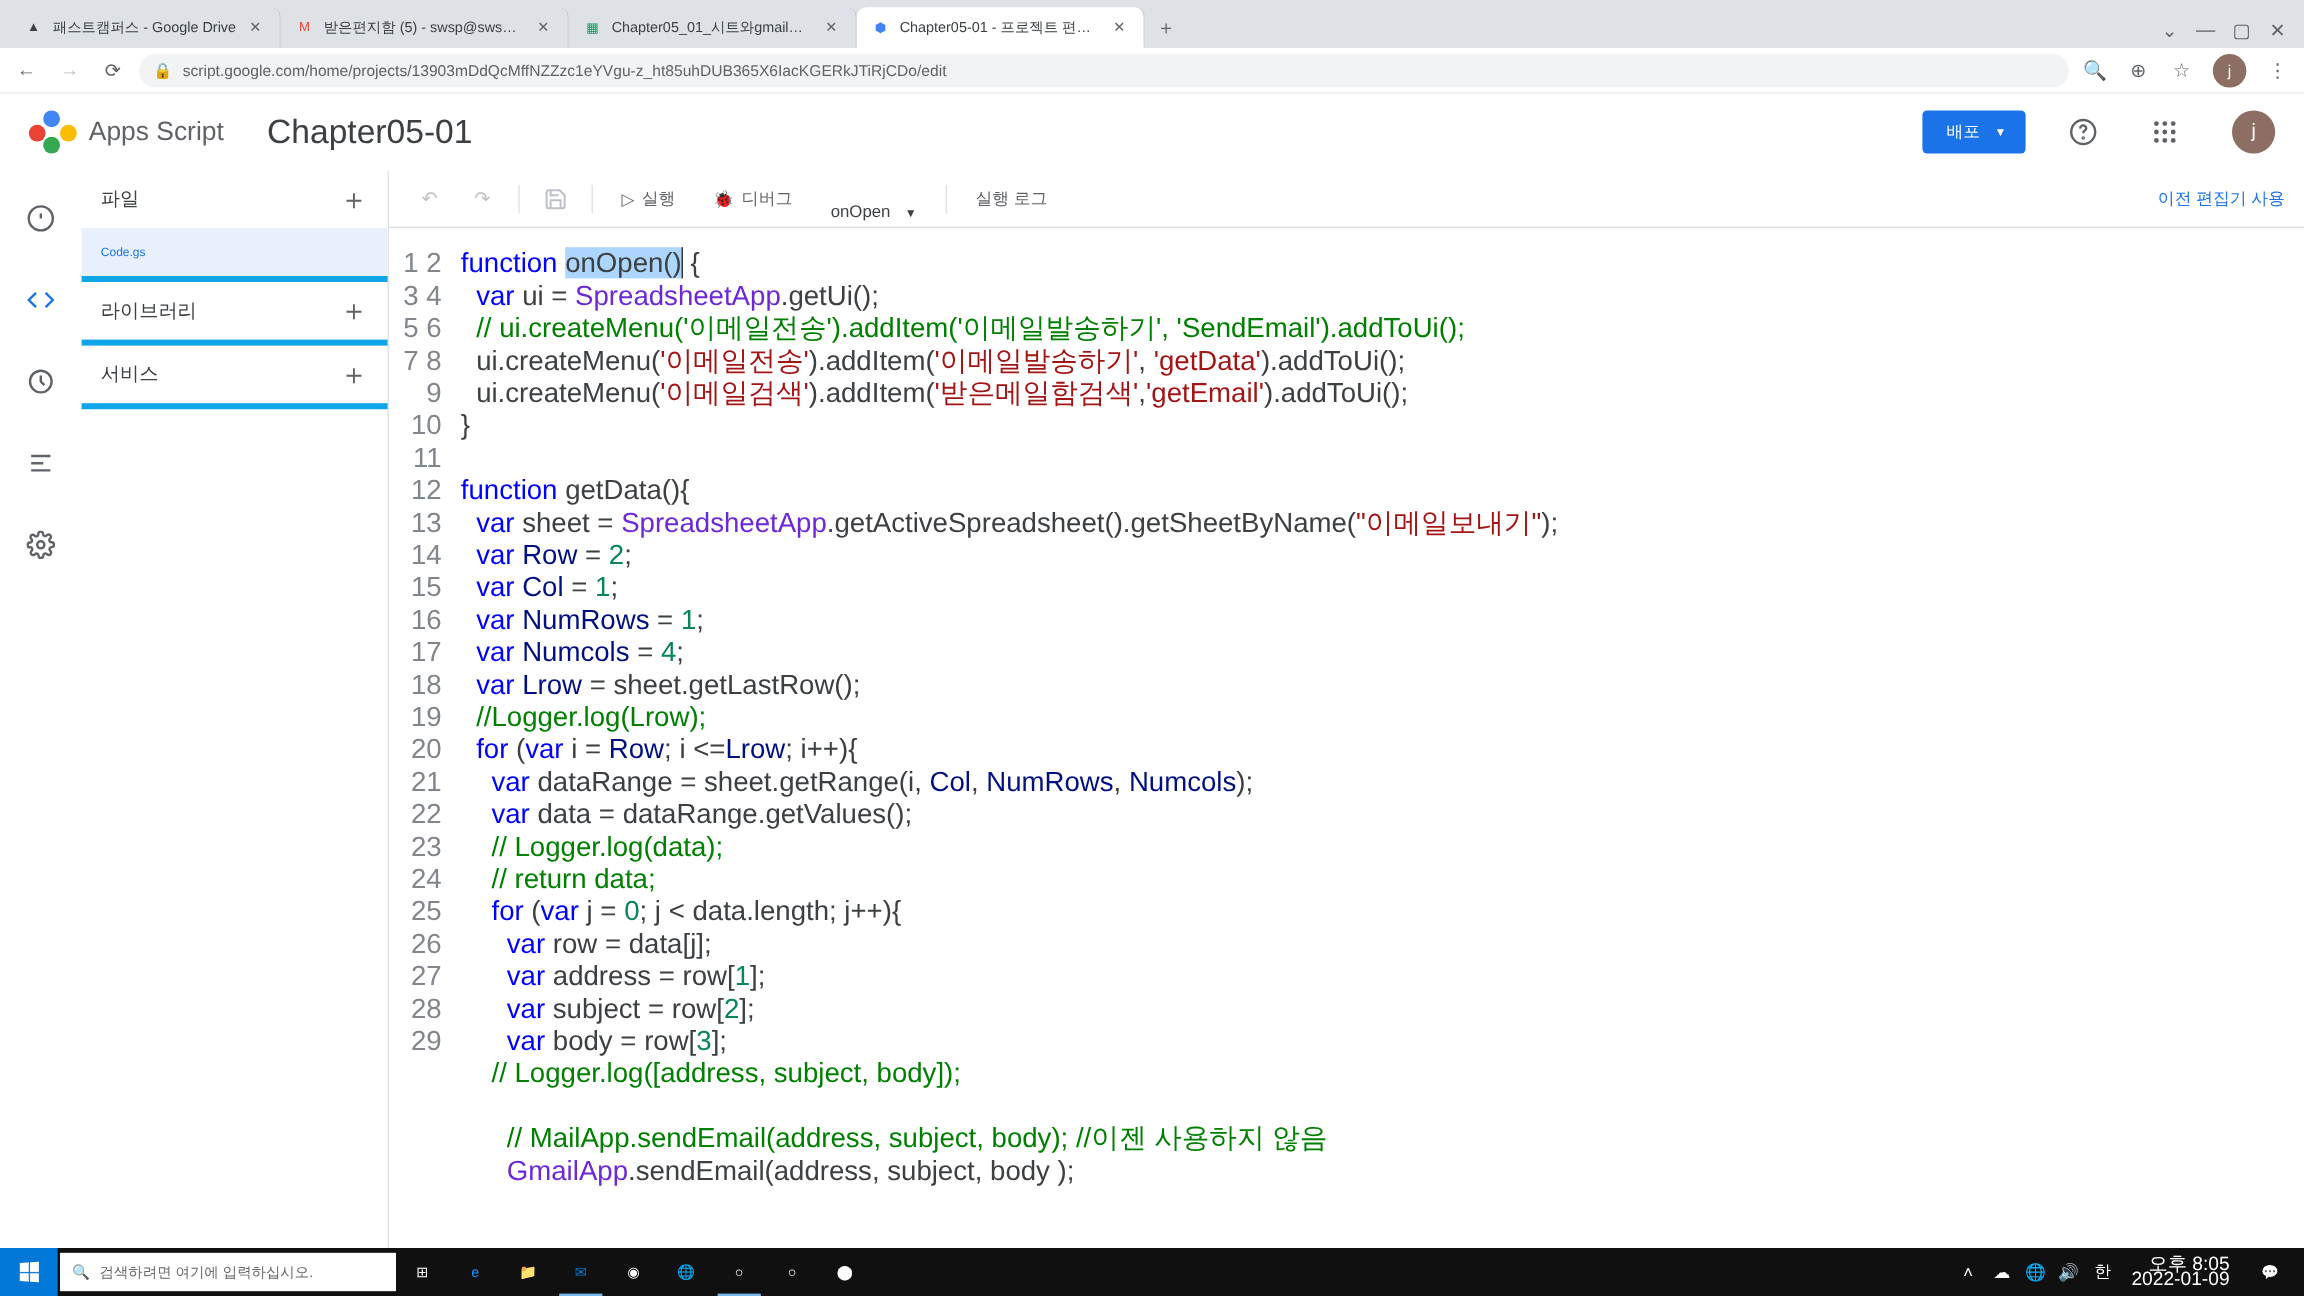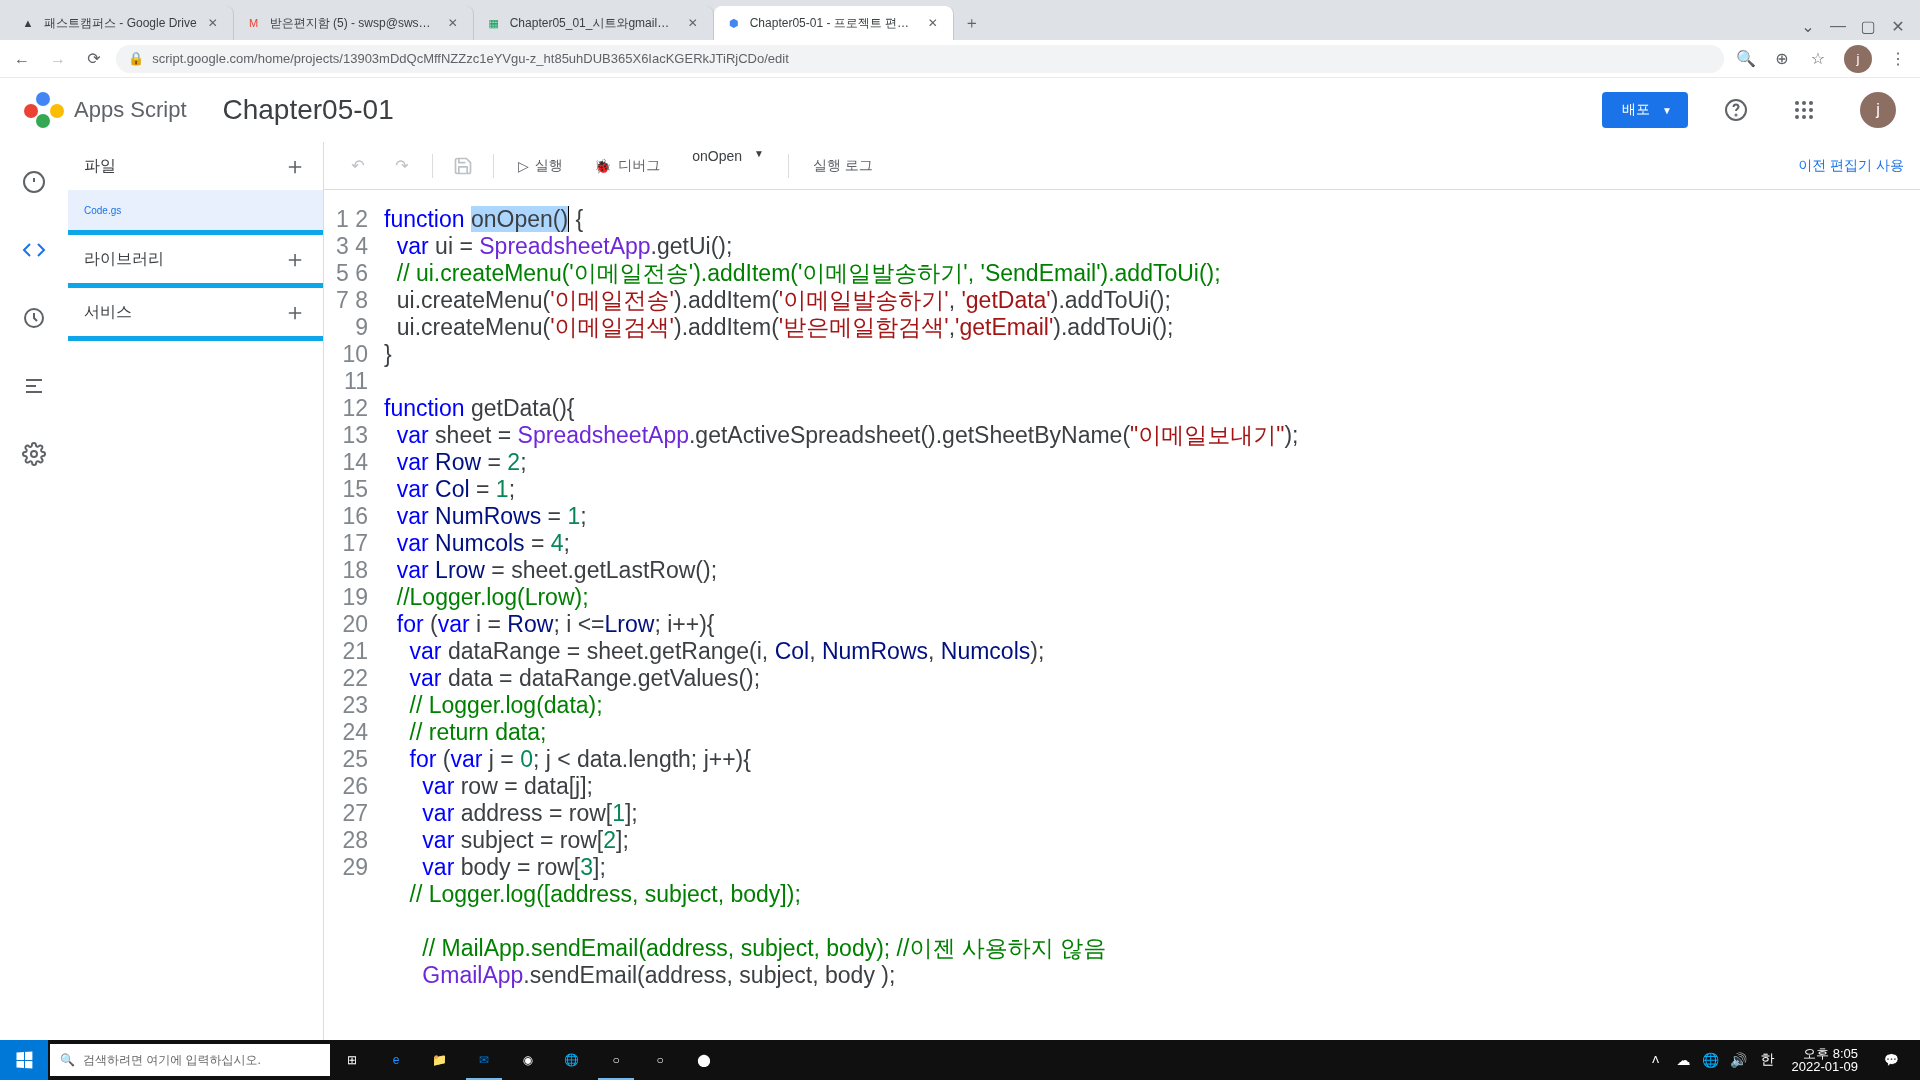--- a/index.html
+++ b/index.html
@@ -55,21 +55,21 @@
 .panel-header { height: 48px; display: flex; align-items: center; padding: 0 16px; font-size: 16px; color: #3c4043; }
 .panel-header .plus { margin-left: auto; color: #5f6368; font-size: 24px; cursor: pointer; }
 .file-item { height: 40px; display: flex; align-items: center; padding: 0 16px; font-size: 10px; color: #1a73e8; background: #e8f0fe; cursor: pointer; }
 
 .editor-area { flex: 1; display: flex; flex-direction: column; overflow: hidden; }
 .toolbar { height: 48px; border-bottom: 1px solid #dadce0; display: flex; align-items: center; padding: 0 16px; gap: 8px; }
 .tb-btn { height: 36px; padding: 0 12px; display: flex; align-items: center; gap: 6px; color: #5f6368; font-size: 14px; border-radius: 4px; cursor: pointer; }
 .tb-icon { width: 36px; height: 36px; display: flex; align-items: center; justify-content: center; color: #5f6368; border-radius: 4px; cursor: pointer; }
 .tb-icon.disabled { color: #bdc1c6; }
 .tb-sep { width: 1px; height: 24px; background: #dadce0; margin: 0 4px; }
-.fn-select { display: flex; align-items: flex-start; gap: 12px; padding: 0 12px; height: 36px; font-size: 14px; color: #3c4043; cursor: pointer; }
+.fn-select { display: flex; align-items: flex-end; gap: 12px; padding: 0 12px; height: 36px; font-size: 14px; color: #3c4043; cursor: pointer; }
 .tb-spacer { flex: 1; }
 .legacy-link { color: #1a73e8; font-size: 14px; cursor: pointer; }
 
 .code-editor { flex: 1; display: flex; overflow: auto; font-family: "Roboto Mono", Consolas, monospace; font-size: 23px; line-height: 27px; padding-top: 16px; position: relative; }
 .gutter { width: 60px; text-align: right; color: #80868b; padding-right: 16px; user-select: none; }
 .code-lines { flex: 1; white-space: pre; color: #3c4043; }
 
 
 .kw { color: #0000ff; }
 .cls { color: #6d28d9; }
@@ -84,21 +84,21 @@
 .taskbar { height: 40px; background: #101010; display: flex; align-items: center; color: #fff; font-size: 12px; }
 .start-btn { width: 48px; height: 40px; display: flex; align-items: center; justify-content: center; background: #0078d7; }
 .win-logo { width: 16px; height: 16px; display: grid; grid-template-columns: 1fr 1fr; grid-template-rows: 1fr 1fr; gap: 1px; transform: perspective(20px) rotateY(-8deg); }
 .win-logo span { background: #fff; }
 .search-box { height: 32px; width: 280px; background: #fff; color: #666; display: flex; align-items: center; padding: 0 10px; gap: 8px; margin-left: 2px; }
 .task-icons { display: flex; align-items: center; height: 100%; }
 .task-icon { width: 44px; height: 40px; display: flex; align-items: center; justify-content: center; cursor: pointer; position: relative; }
 .task-icon.active::after { content: ''; position: absolute; bottom: 0; left: 4px; right: 4px; height: 2px; background: #76b9ed; }
 .tray { margin-left: auto; display: flex; align-items: center; gap: 8px; padding: 0 8px; }
 .tray-icon { width: 20px; height: 20px; display: flex; align-items: center; justify-content: center; font-size: 14px; }
-.clock { text-align: right; font-size: 13px; line-height: 13px; padding: 0 6px; }
+.clock { text-align: right; font-size: 16px; line-height: 13px; padding: 0 6px; }
 .notif { width: 40px; height: 40px; display: flex; align-items: center; justify-content: center; }
 
 svg { display: block; }
 </style>
 </head>
 <body>
 
 <div class="chrome-tabs">
   <div class="tab">
     <span class="tab-favicon">▲</span>

